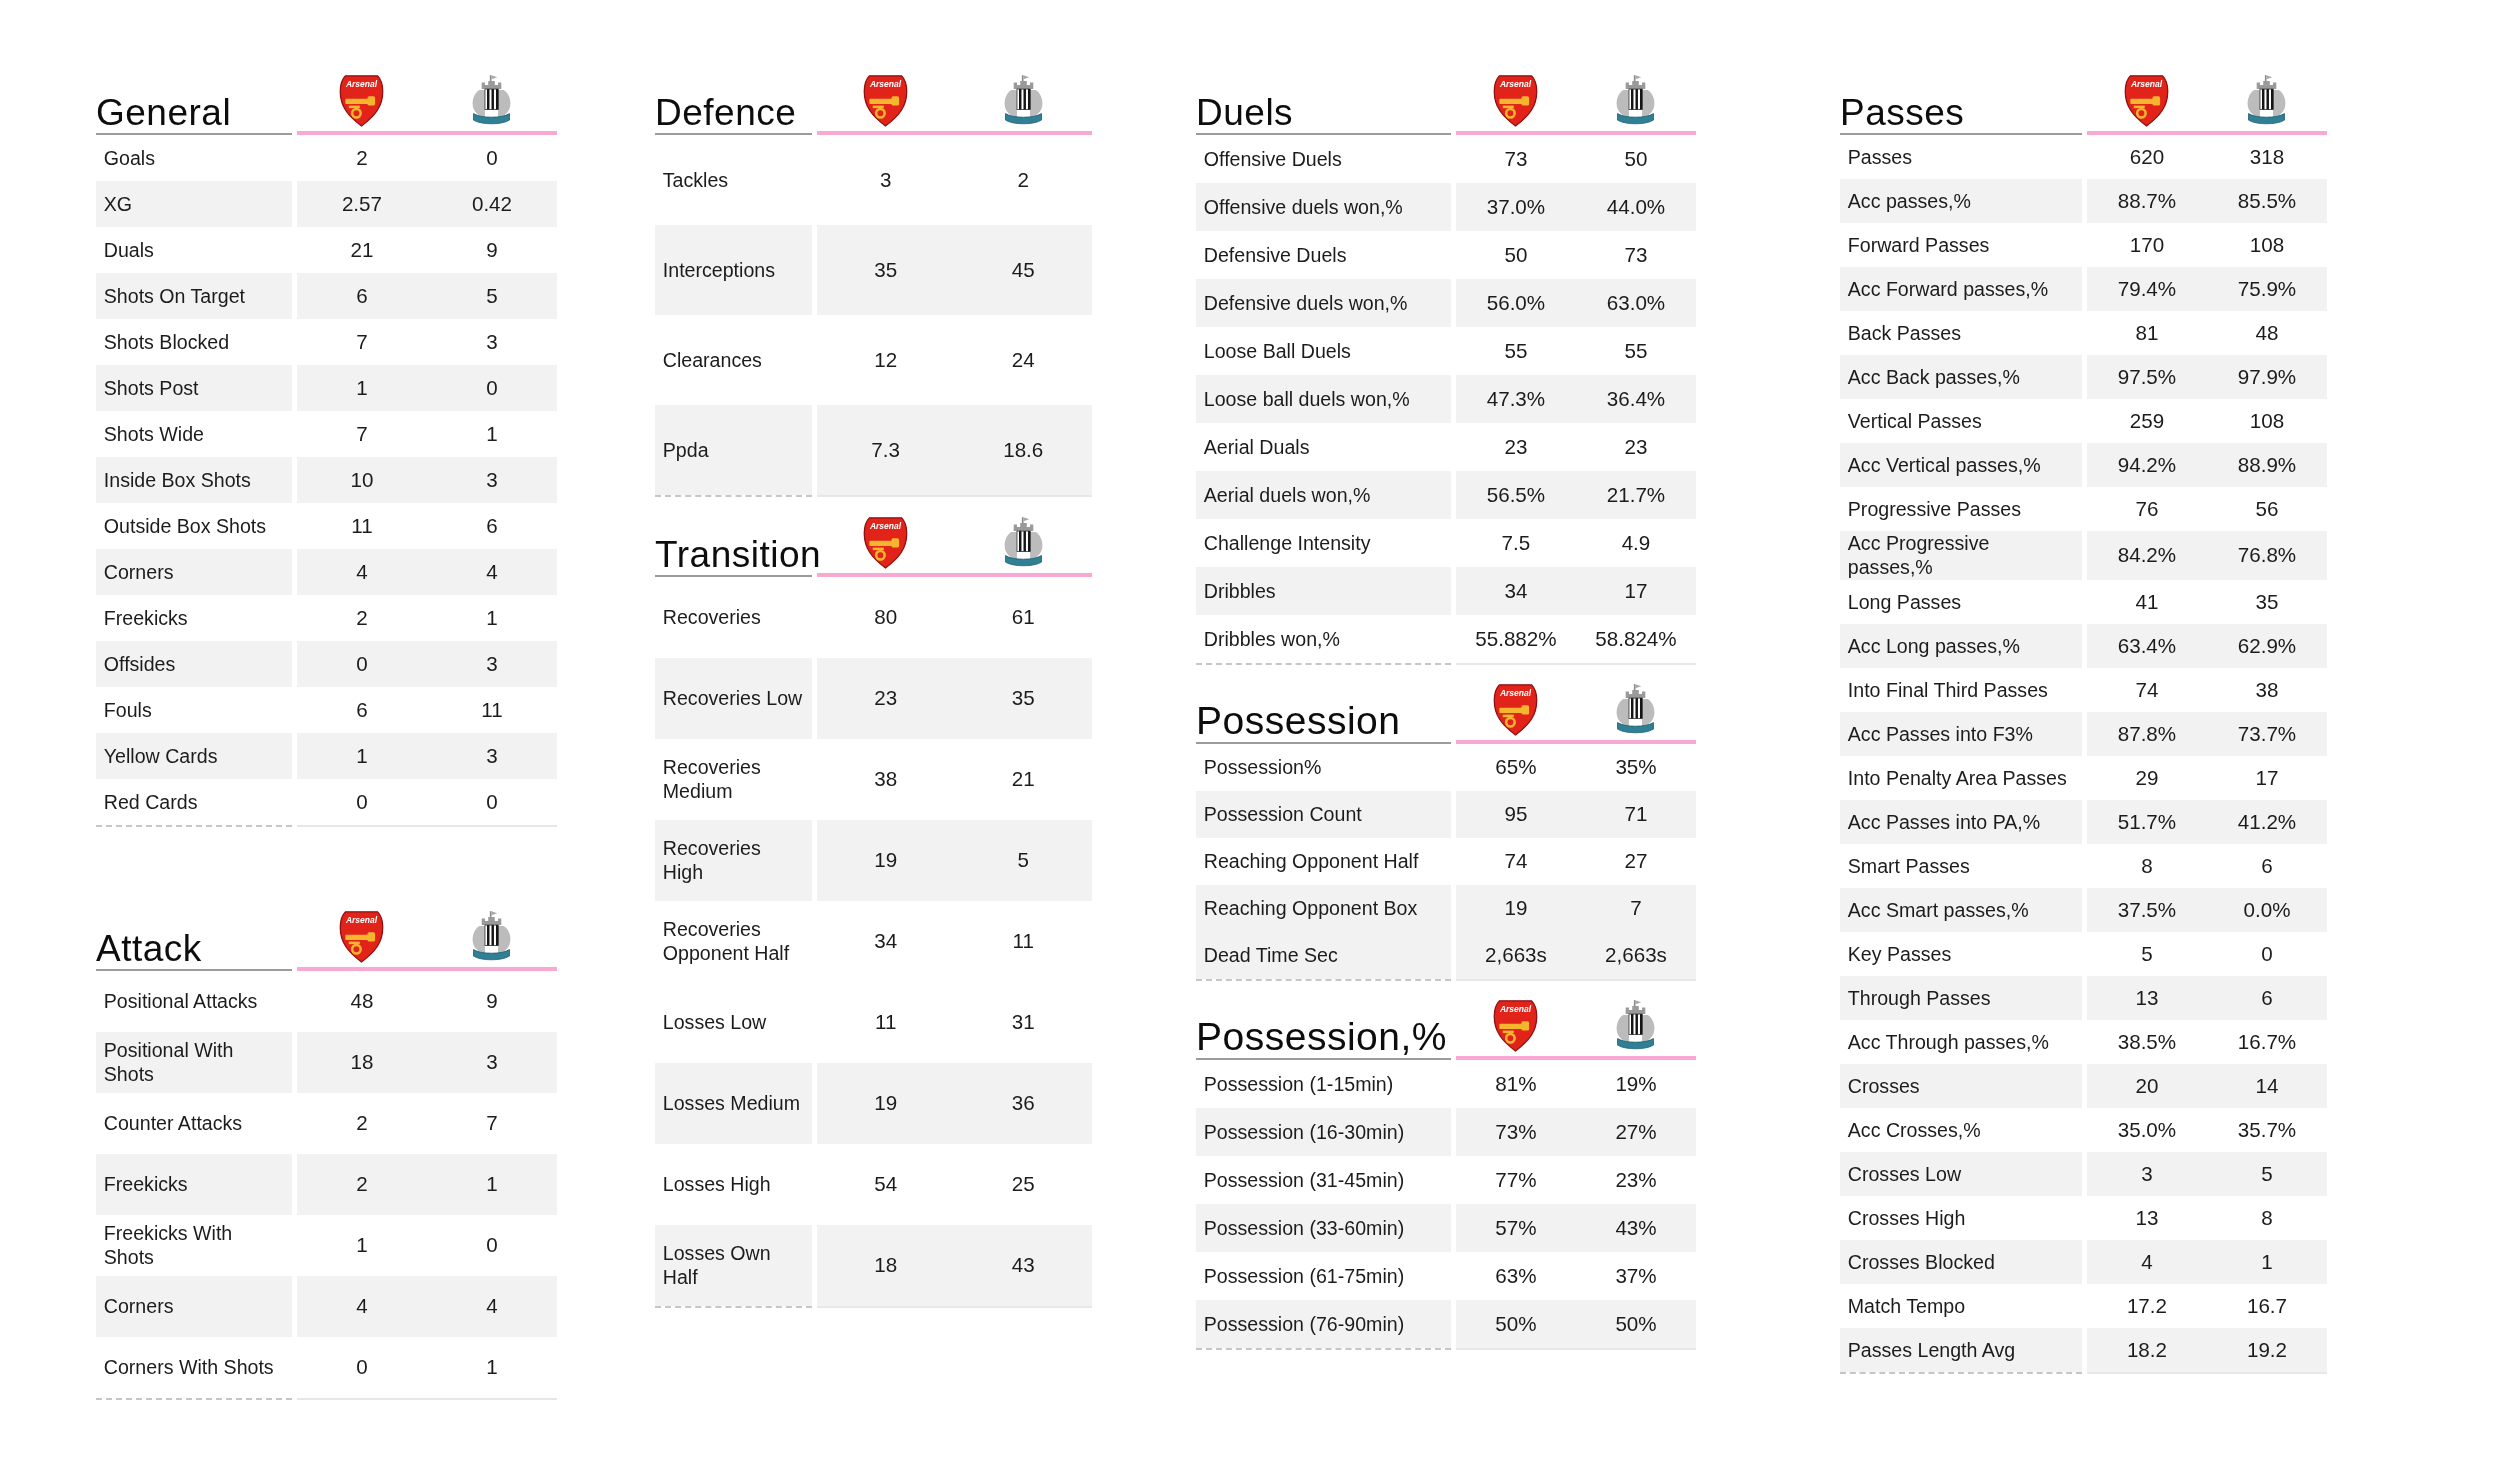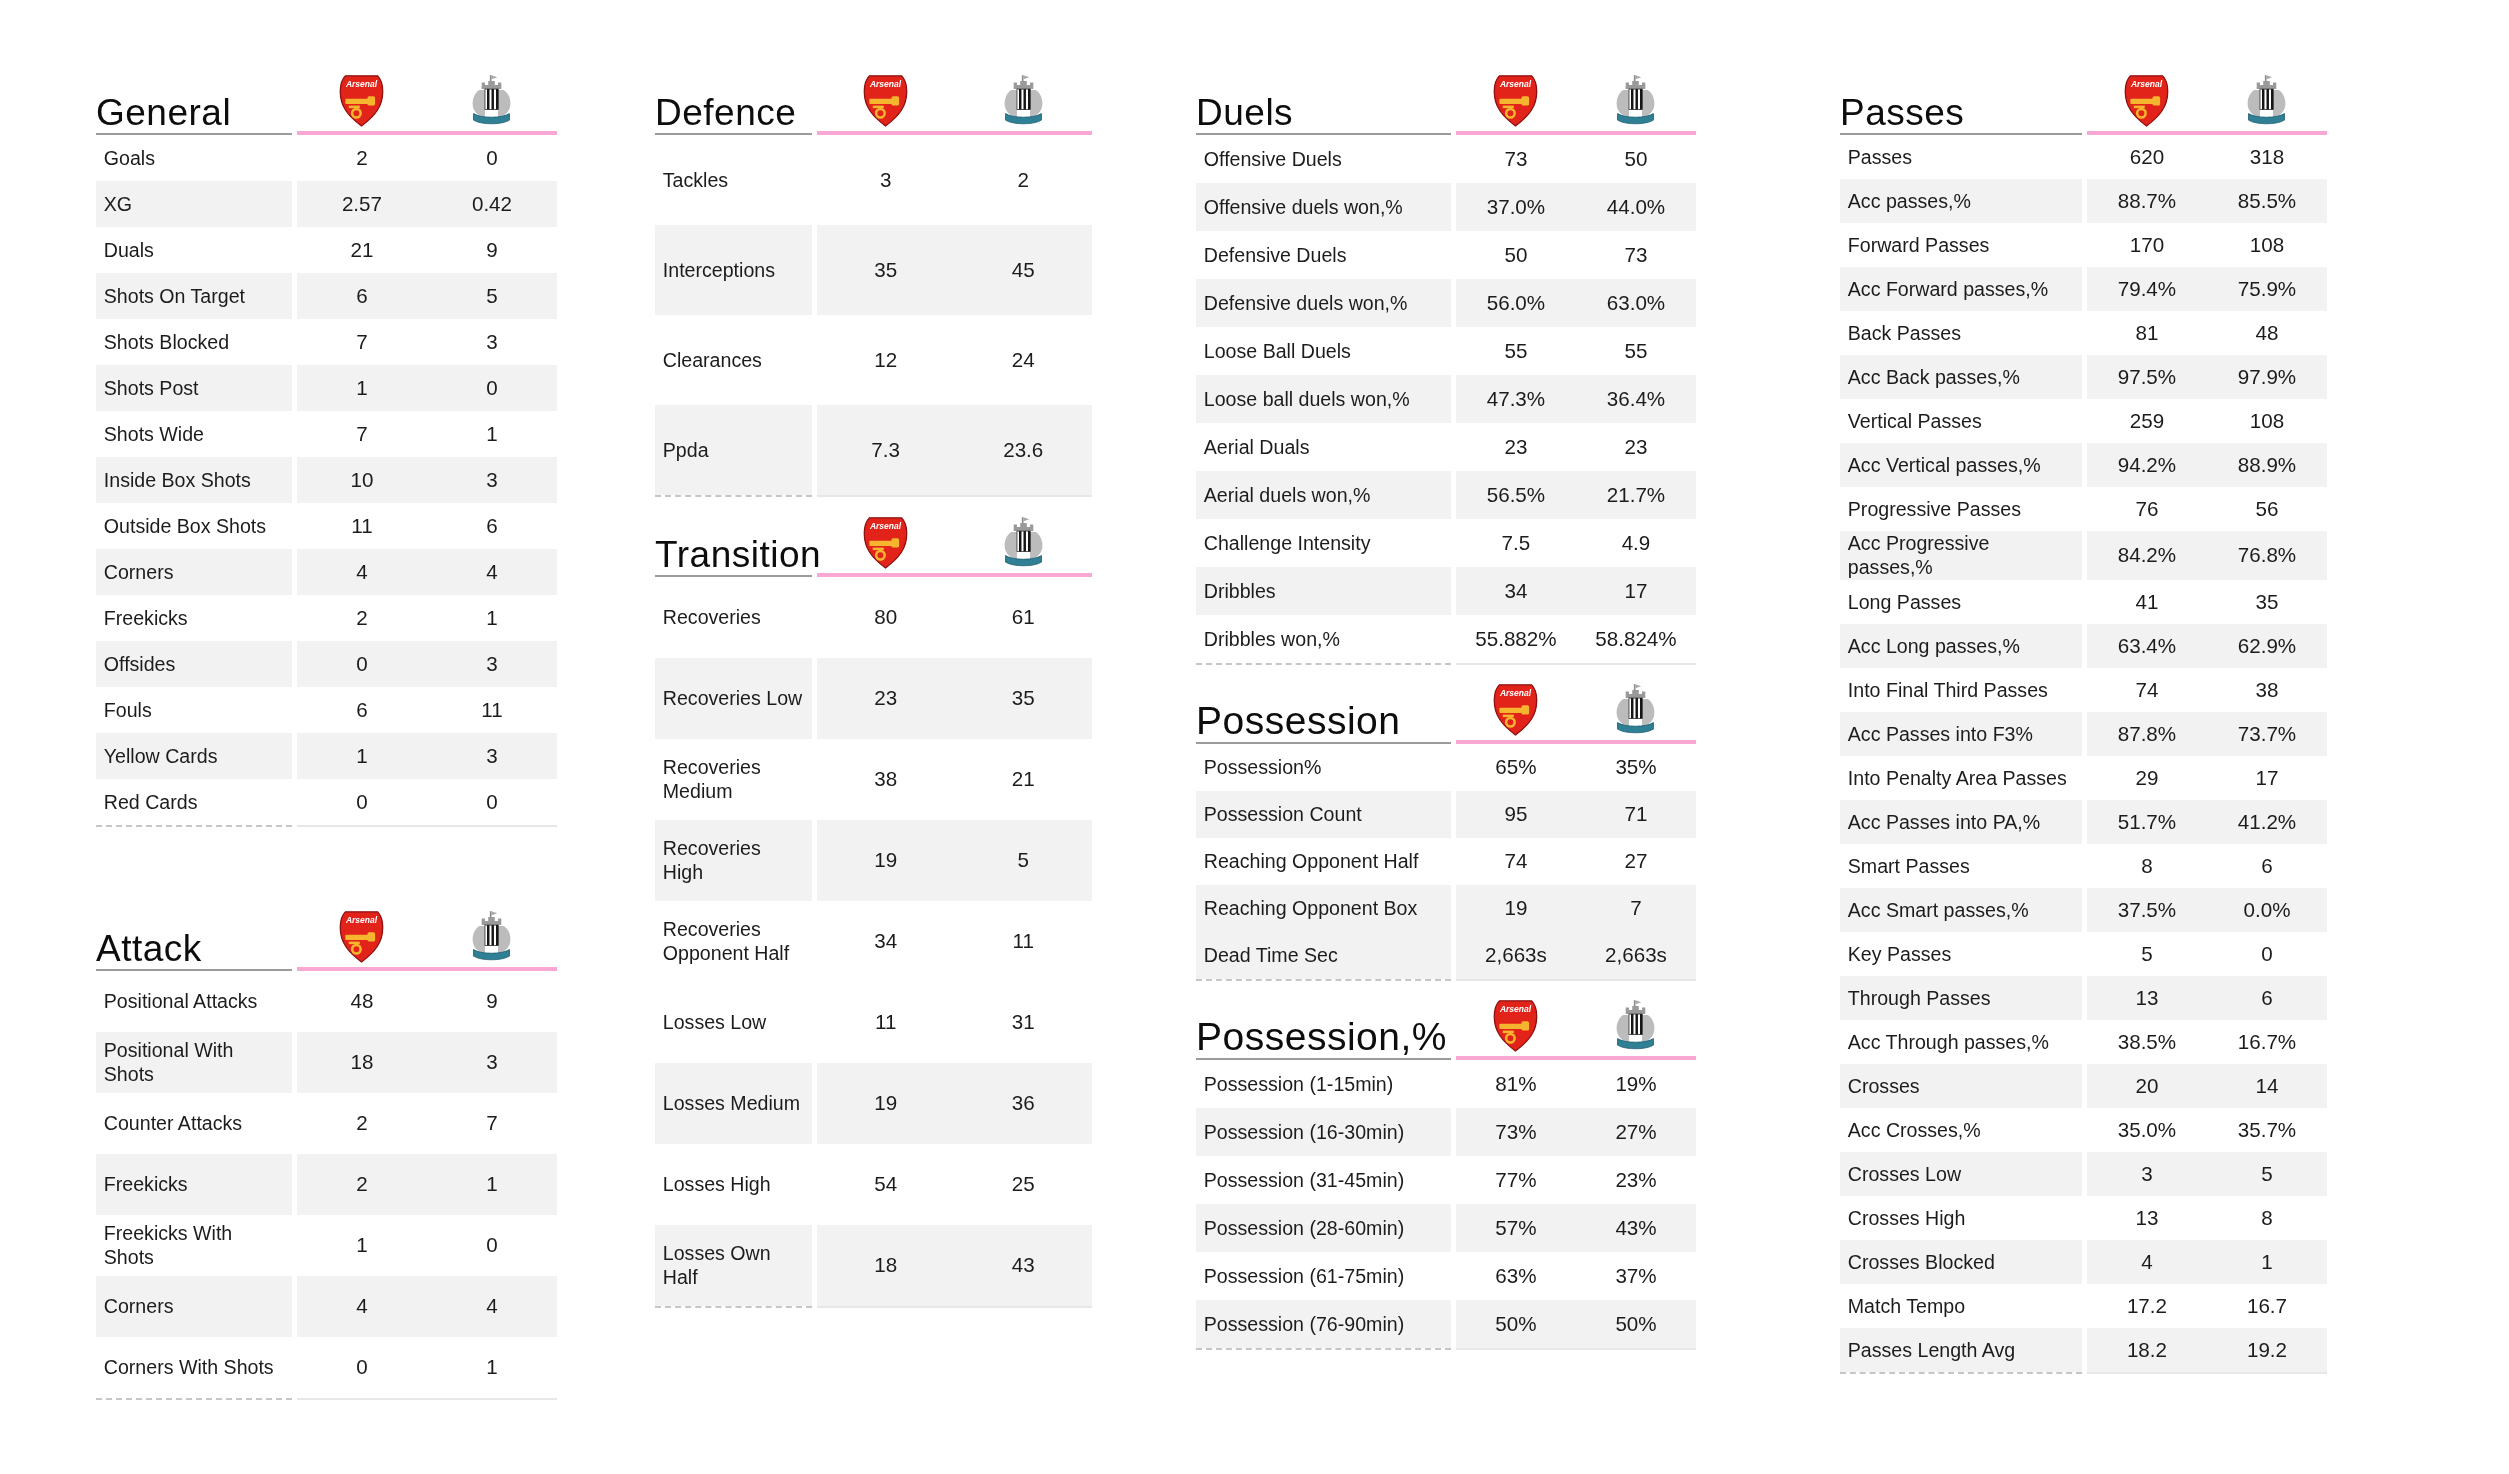--- a/index.html
+++ b/index.html
@@ -405,21 +405,21 @@
           <div class="cell-values">
             <span class="val home">12</span>
             <span class="val away">24</span>
           </div>
         </div>
         <div class="row stripe">
           <div class="cell-label">Ppda</div>
           <div class="cell-gap"></div>
           <div class="cell-values">
             <span class="val home">7.3</span>
-            <span class="val away">23.6</span>
+            <span class="val away">18.6</span>
           </div>
         </div>
         <div class="sec-bottom">
           <span class="b-label"></span>
           <span class="b-gap"></span>
           <span class="b-vals"></span>
         </div>
       </div>
       <div class="section sec-transition">
         <div class="hdr">
@@ -815,21 +815,21 @@
         </div>
         <div class="row">
           <div class="cell-label">Possession (31-45min)</div>
           <div class="cell-gap"></div>
           <div class="cell-values">
             <span class="val home">77%</span>
             <span class="val away">23%</span>
           </div>
         </div>
         <div class="row stripe">
-          <div class="cell-label">Possession (28-60min)</div>
+          <div class="cell-label">Possession (33-60min)</div>
           <div class="cell-gap"></div>
           <div class="cell-values">
             <span class="val home">57%</span>
             <span class="val away">43%</span>
           </div>
         </div>
         <div class="row">
           <div class="cell-label">Possession (61-75min)</div>
           <div class="cell-gap"></div>
           <div class="cell-values">

